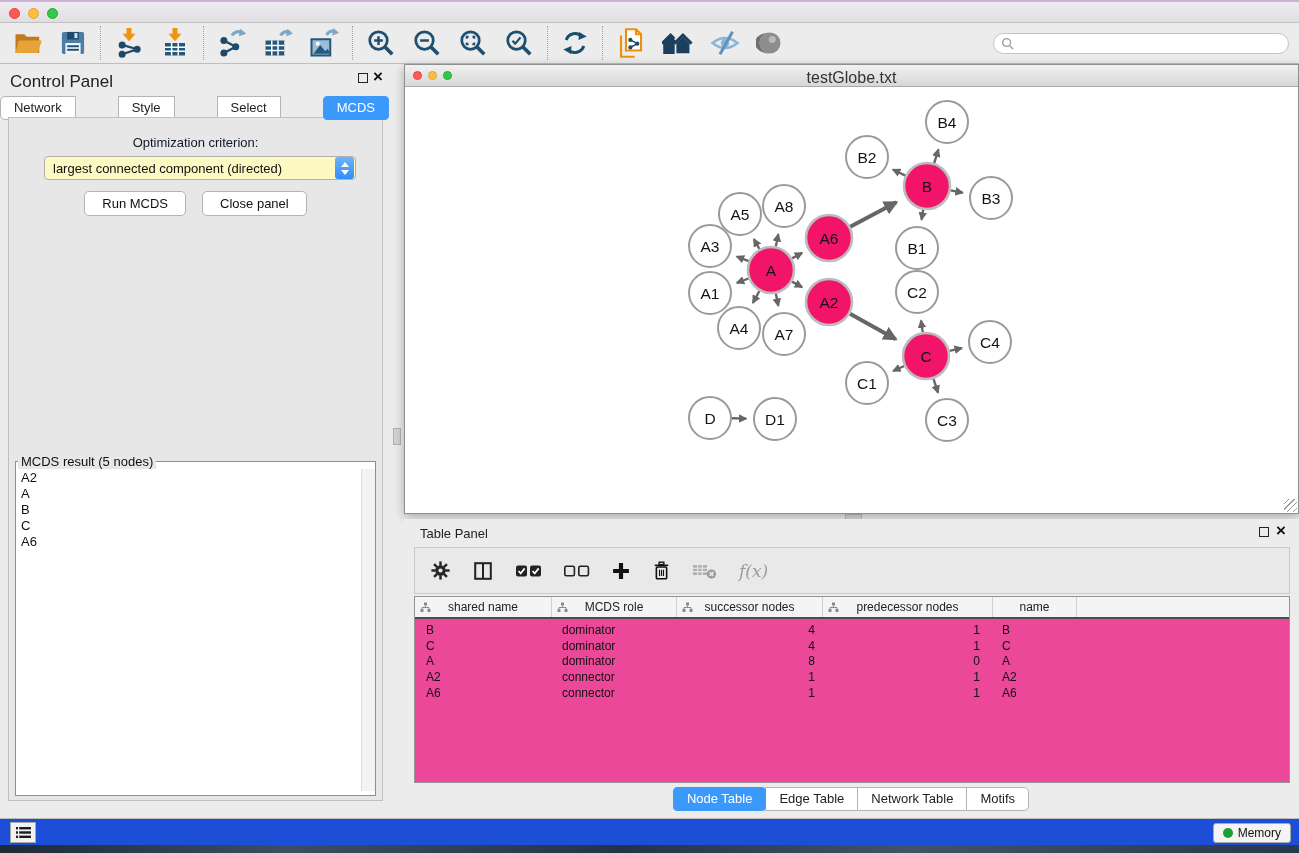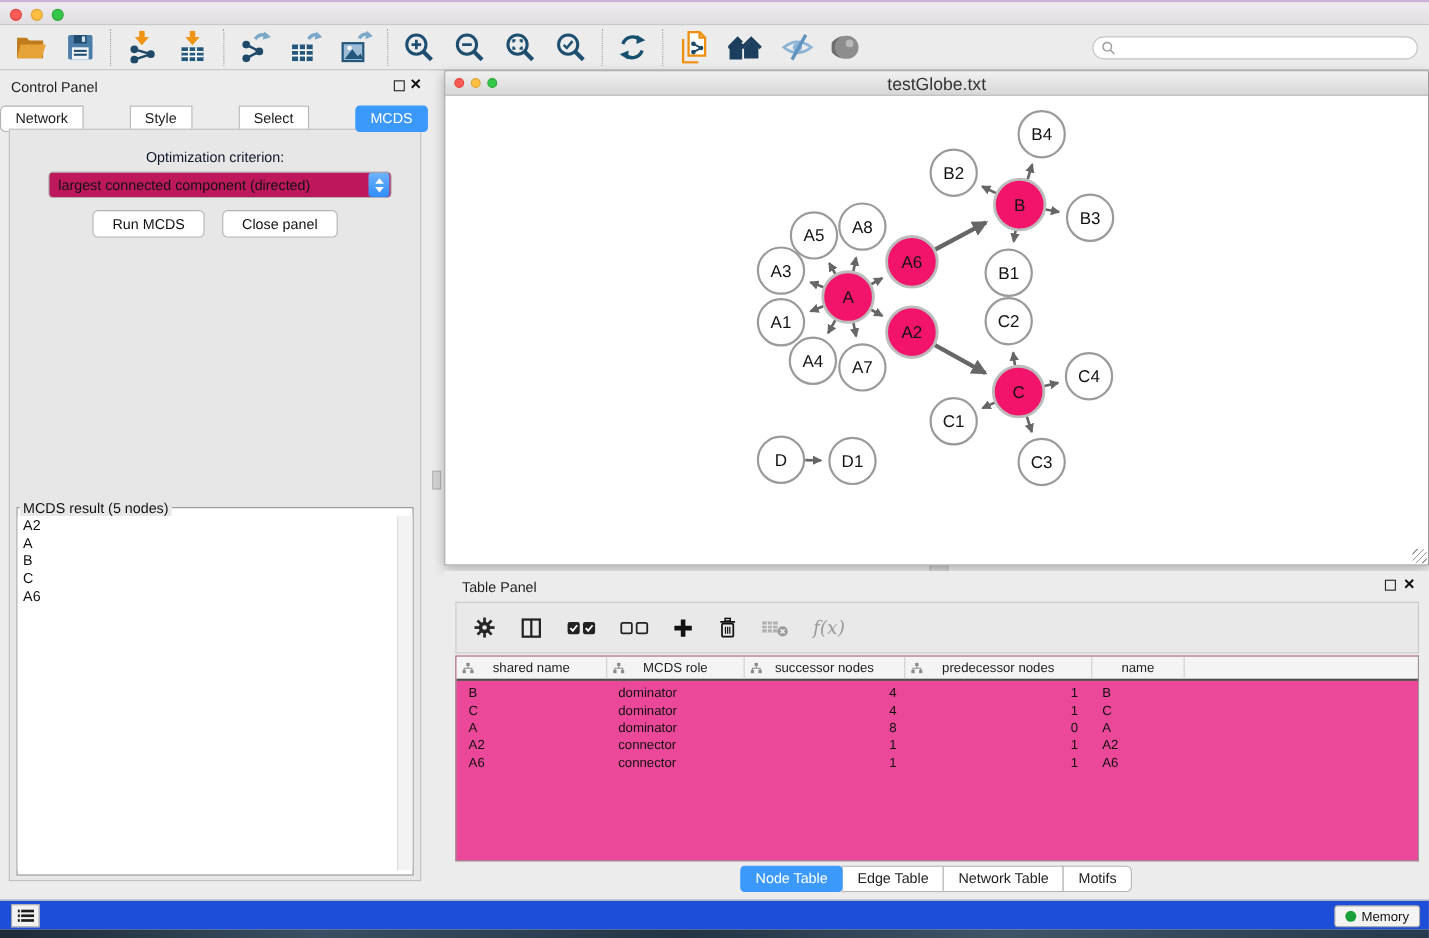--- a/index.html
+++ b/index.html
@@ -22,33 +22,33 @@
     background:#ececec; border-bottom:1px solid #bdbdbd; }
   .tgroup { display:flex; align-items:center; gap:16px; padding:0 13px; }
   .tsep { width:0; height:34px; border-left:1px dotted #a0a0a0; }
   .ticon { display:block; }
   .search-wrap { margin-left:auto; margin-right:10px; width:296px; height:21px; border:1px solid #c3c3c3;
     border-radius:11px; background:#fff; display:flex; align-items:center; padding-left:7px; }
   .search-input { border:none; outline:none; flex:1; font-size:12px; background:transparent; height:17px; }
 
   
   .control-panel { position:absolute; top:64px; left:0; width:390px; height:754px; background:#ececec; }
-  .panel-title { position:absolute; top:8px; left:10px; font-size:13px; color:#222; }
+  .panel-title { position:absolute; top:8px; left:10px; font-size:17px; color:#222; }
   .float-icon { position:absolute; width:10px; height:10px; border:1.5px solid #222; }
   .close-icon { position:absolute; font-size:17px; font-weight:bold; color:#111; line-height:10px; cursor:default; }
   .cp-float { top:9px; right:22px; } .cp-close { top:8px; right:7px; }
   .cp-tabs { position:absolute; top:32px; left:0; width:100%; display:flex; justify-content:center;gap:43px; }
   .tab { font-size:13px; color:#222; background:#fff; border:1px solid #b4b4b4; padding:3px 13px 4px;
     margin-left:-1px; position:relative; }
   .tab.first { border-radius:5px 0 0 5px; }
   .tab.last { border-radius:0 5px 5px 0; }
   .tab.active { background:#3b99fc; border-color:#3b99fc; color:#fff; border-radius:4px; z-index:2; }
   .cp-body { position:absolute; top:53px; left:8px; width:375px; bottom:17px; background:#e7e7e7; border:1px solid #c0c0c0; }
   .opt-label { position:absolute; top:17px; width:100%; text-align:center; font-size:13px; color:#0f172a; }
-  .criterion-select { position:absolute; top:38px; left:35px; width:312px; height:24px; background:#be185d;
+  .criterion-select { position:absolute; top:38px; left:35px; width:312px; height:24px; background:#fef9c3;
     border:1px solid #b0b0b0; border-radius:4px; display:flex; align-items:center; }
   .criterion-value { flex:1; font-size:13px; color:#111; padding-left:8px; white-space:nowrap; overflow:hidden; }
   .stepper { width:19px; height:22px; margin-right:1px; border-radius:3px; background:linear-gradient(#6eb3fd,#2f8dfa);
     display:flex; flex-direction:column; align-items:center; justify-content:center; gap:3px; }
   .tri-up { width:0; height:0; border-left:4px solid transparent; border-right:4px solid transparent; border-bottom:5px solid #fff; }
   .tri-down { width:0; height:0; border-left:4px solid transparent; border-right:4px solid transparent; border-top:5px solid #fff; }
   .btn-row { position:absolute; top:73px; width:100%; display:flex; justify-content:center; gap:16px; }
   .pbtn { font-size:13px; color:#111; background:#fff; border:1px solid #b4b4b4; border-radius:5px; padding:4px 17px; }
   .result-box { position:absolute; top:336px; left:6px; right:6px; bottom:4px; border:1px solid #8f8f8f;
     background:#fff; }

